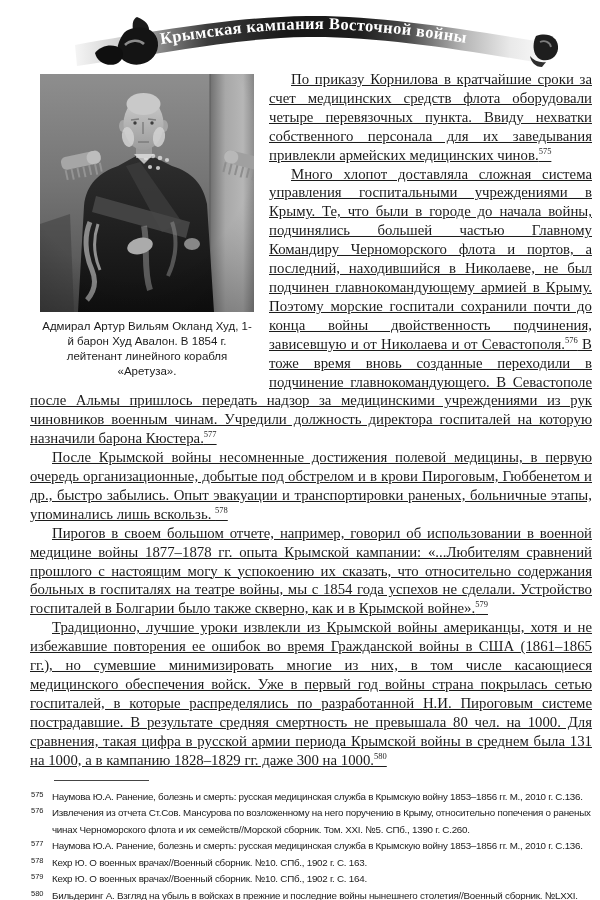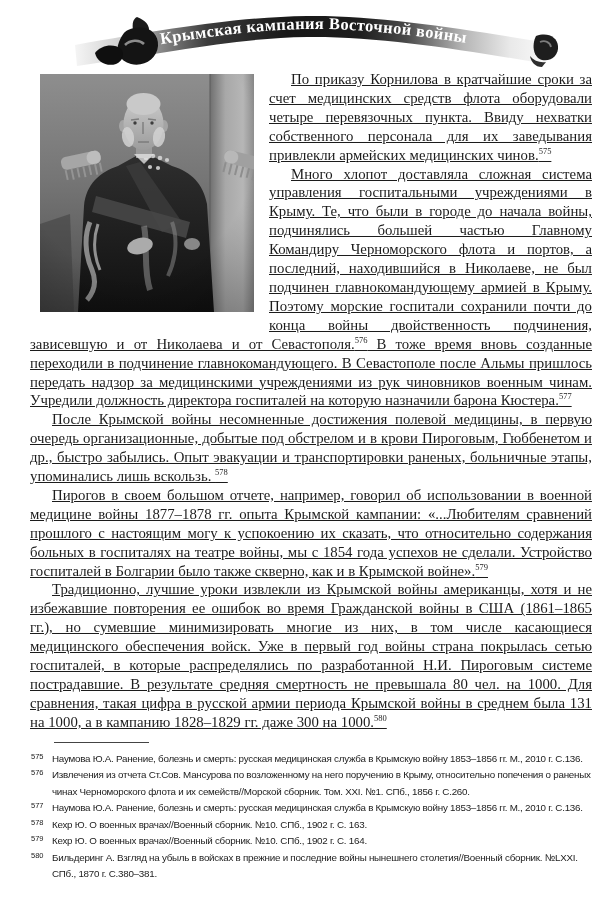--- a/index.html
+++ b/index.html
@@ -164,20 +164,21 @@
               <path d="M 98,68 L 109,68"></path>
           </g>
           <circle cx="95" cy="49" r="1.7" fill="#3d3d3d"></circle>
           <circle cx="112" cy="49" r="1.7" fill="#3d3d3d"></circle>
 
           <ellipse cx="100" cy="172" rx="13" ry="8" fill="#ababab" transform="rotate(-14 100 172)"></ellipse>
           <ellipse cx="152" cy="170" rx="8" ry="6" fill="#9a9a9a" opacity="0.85"></ellipse>
           <rect width="214" height="238" fill="url(#pvig)"></rect>
         </svg>
       </div>
+      <figcaption>Адмирал Артур Вильям Окланд Худ, 1-й барон Худ Авалон. В 1854 г. лейтенант линейного корабля «Аретуза».</figcaption>
     </figure>
 
     <div class="paras">
 
         <p>По приказу Корнилова в кратчайшие сроки за счет медицинских средств флота оборудовали четыре перевязочных пункта. Ввиду нехватки собственного персонала для их заведывания привлекли армейских медицинских чинов.<sup class="fnref">575</sup></p>
 
         <p>Много хлопот доставляла сложная система управления госпитальными учреждениями в Крыму. Те, что были в городе до начала войны, подчинялись большей частью Главному Командиру Черноморского флота и портов, а последний, находившийся в Николаеве, не был подчинен главнокомандующему армией в Крыму. Поэтому морские госпитали сохранили почти до конца войны двойственность подчинения, зависевшую и от Николаева и от Севастополя.<sup class="fnref">576</sup> В тоже время вновь созданные переходили в подчинение главнокомандующего. В Севастополе после Альмы пришлось передать надзор за медицинскими учреждениями из рук чиновников военным чинам. Учредили должность директора госпиталей на которую назначили барона Кюстера.<sup class="fnref">577</sup></p>
 
         <p>После Крымской войны несомненные достижения полевой медицины, в первую очередь организационные, добытые под обстрелом и в крови Пироговым, Гюббенетом и др., быстро забылись. Опыт эвакуации и транспортировки раненых, больничные этапы, упоминались лишь вскользь. <sup class="fnref">578</sup></p>
 
@@ -192,21 +193,21 @@
     <div class="fn-rule"></div>
     <div>
 
         <div class="fn">
           <span class="fn-num">575</span>
           <span>Наумова Ю.А. Ранение, болезнь и смерть: русская медицинская служба в Крымскую войну 1853–1856 гг. М., 2010 г. С.136.</span>
         </div>
 
         <div class="fn">
           <span class="fn-num">576</span>
-          <span>Извлечения из отчета Ст.Сов. Мансурова по возложенному на него поручению в Крыму, относительно попечения о раненых чинах Черноморского флота и их семейств//Морской сборник. Том. XXI. №1. СПб., 1856 г. С.260.</span>
+          <span>Извлечения из отчета Ст.Сов. Мансурова по возложенному на него поручению в Крыму, относительно попечения о раненых чинах Черноморского флота и их семейств//Морской сборник. Том. XXI. №5. СПб., 1390 г. С.260.</span>
         </div>
 
         <div class="fn">
           <span class="fn-num">577</span>
           <span>Наумова Ю.А. Ранение, болезнь и смерть: русская медицинская служба в Крымскую войну 1853–1856 гг. М., 2010 г. С.136.</span>
         </div>
 
         <div class="fn">
           <span class="fn-num">578</span>
           <span>Кехр Ю. О военных врачах//Военный сборник. №10. СПб., 1902 г. С. 163.</span>

